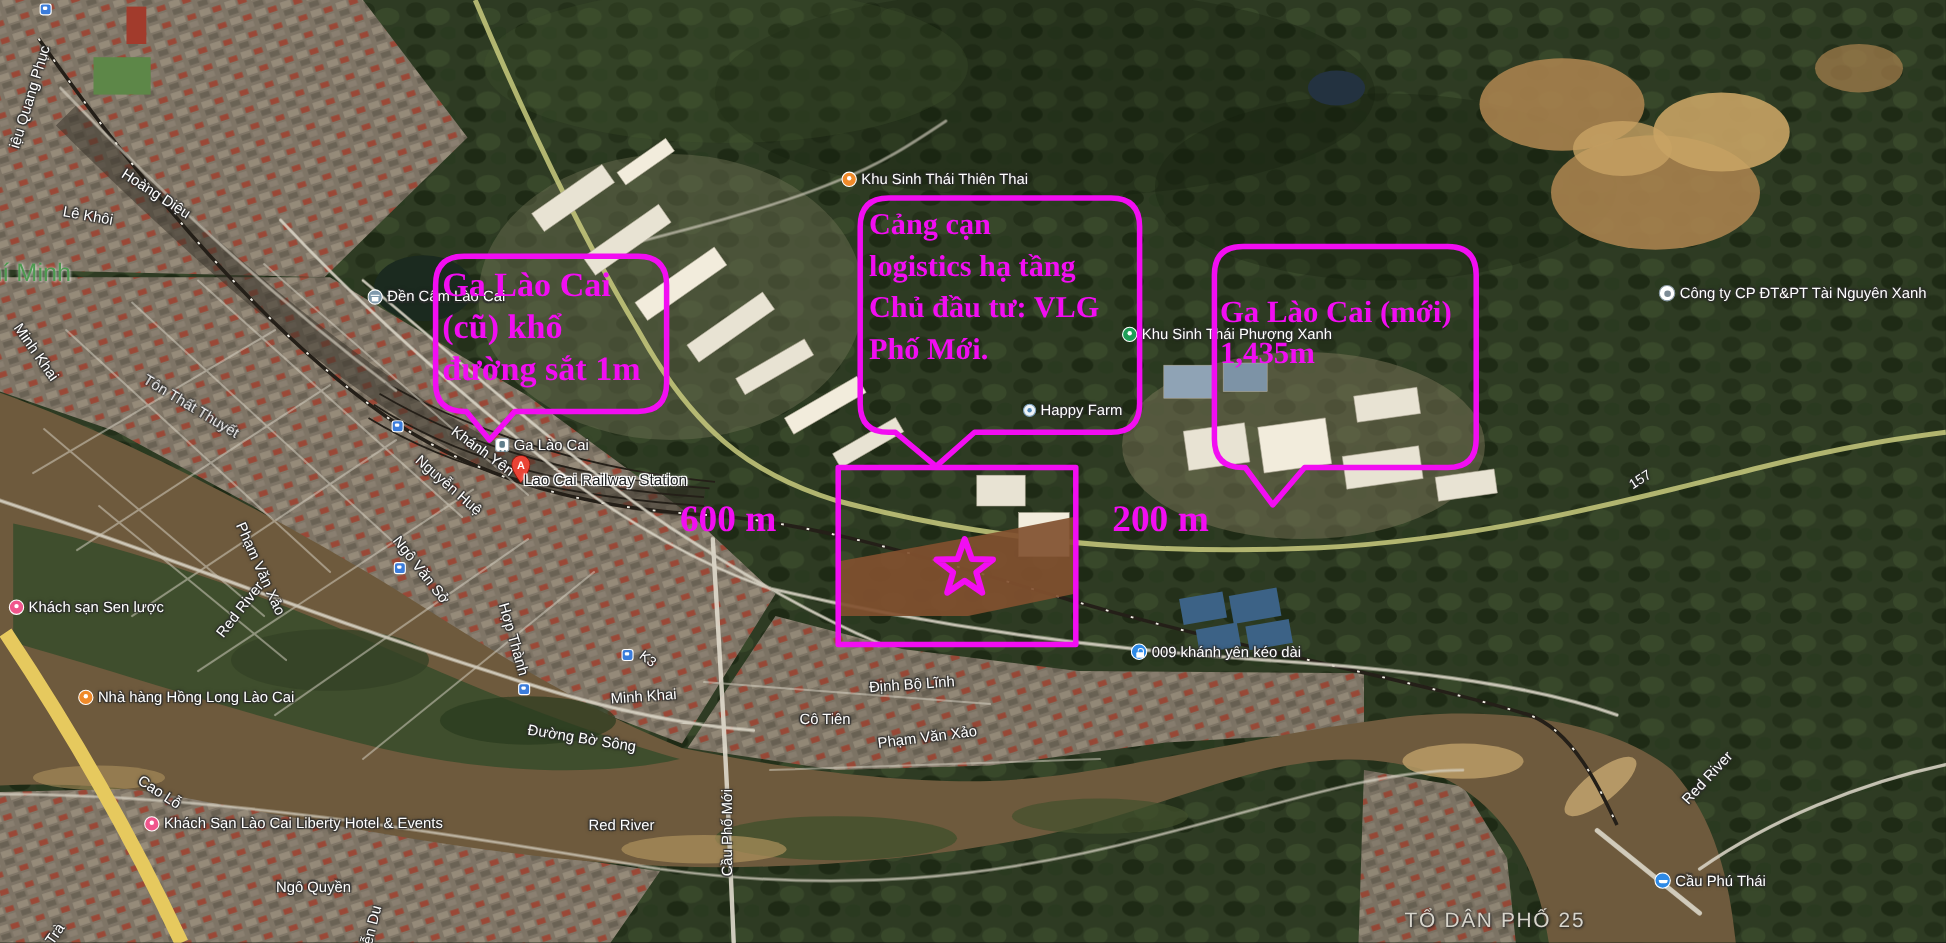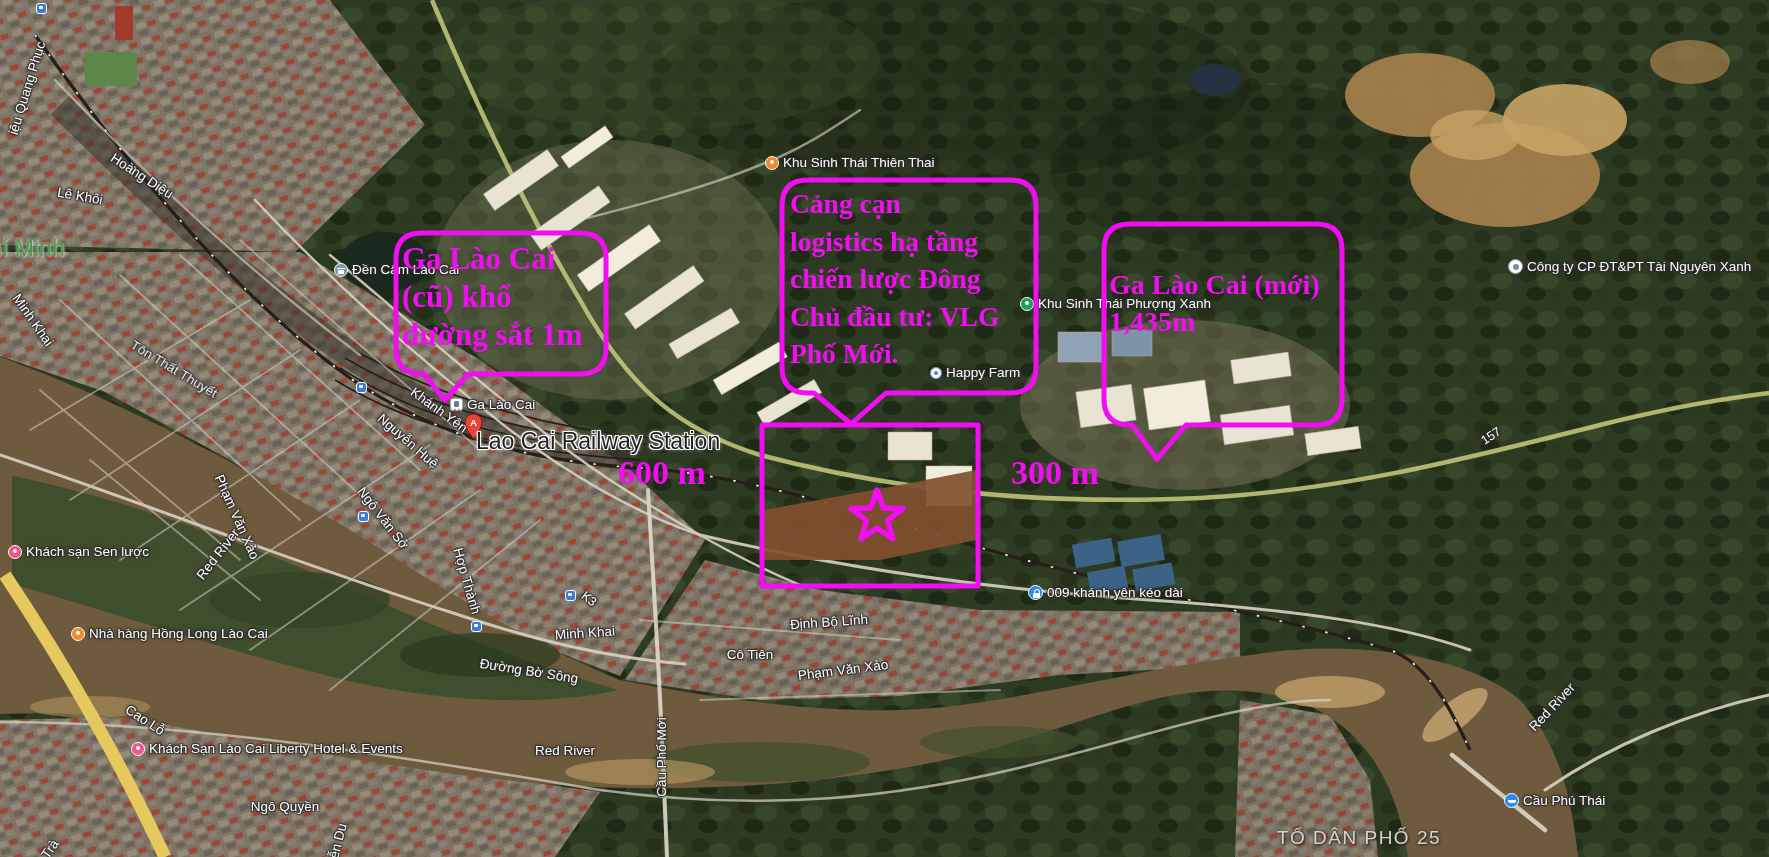--- a/index.html
+++ b/index.html
@@ -11,21 +11,21 @@
   .lbl{position:absolute;white-space:nowrap;color:#fff;font-size:13.5px;
        text-shadow:-1px -1px 1px rgba(45,45,45,.9),1px -1px 1px rgba(45,45,45,.9),
                    -1px 1px 1px rgba(45,45,45,.9),1px 1px 1px rgba(45,45,45,.9),0 0 4px rgba(25,25,25,.65);
        transform:translate(-50%,-50%) rotate(var(--r,0deg));}
   .sm{font-size:12.5px;}
   .area-green{position:absolute;white-space:nowrap;font-size:23px;color:#4d9a50;
        text-shadow:0 0 3px rgba(255,255,255,.65),1px 1px 2px rgba(255,255,255,.5);
        transform:translate(-50%,-50%);}
   .area-gray{position:absolute;white-space:nowrap;font-size:19px;letter-spacing:1.5px;color:#d8d5cc;
        text-shadow:0 0 3px rgba(40,40,40,.9),1px 1px 2px rgba(40,40,40,.9);transform:translate(-50%,-50%);}
-  .station-label{position:absolute;white-space:nowrap;font-size:23px;color:#1d1f21;
+  .station-label{position:absolute;white-space:nowrap;font-size:14px;color:#1d1f21;
        text-shadow:-1px -1px 0 #fff,1px -1px 0 #fff,-1px 1px 0 #fff,1px 1px 0 #fff,0 0 4px #fff;}
 
   
   .poi{position:absolute;display:flex;align-items:center;gap:4px;}
   .poi .ptxt{white-space:nowrap;color:#fff;font-size:13.5px;
        text-shadow:-1px -1px 1px rgba(45,45,45,.9),1px -1px 1px rgba(45,45,45,.9),
                    -1px 1px 1px rgba(45,45,45,.9),1px 1px 1px rgba(45,45,45,.9),0 0 4px rgba(25,25,25,.65);}
   .ico{box-sizing:border-box;flex:none;position:relative;}
   .ico-round{width:14px;height:14px;border-radius:50%;border:1.5px solid #fff;}
   .ico-round::before{content:"";position:absolute;left:3.5px;top:3.5px;width:4px;height:4px;border-radius:50%;background:#fff;}
@@ -282,24 +282,23 @@
   </svg>
 
   <div class="callout-text" style="left:402px;top:240px;--fs:31px;--lh:38px">
     <div>Ga Lào Cai</div>
     <div>(cũ) khổ</div>
     <div>đường sắt 1m</div>
   </div>
   <div class="callout-text" style="left:790px;top:185px;--fs:27.5px;--lh:37.5px">
     <div>Cảng cạn</div>
     <div>logistics hạ tầng</div>
-    <div>chiến lược Đông</div>
     <div>Chủ đầu tư: VLG</div>
     <div>Phố Mới.</div>
   </div>
   <div class="callout-text" style="left:1109px;top:266px;--fs:28px;--lh:37px">
     <div>Ga Lào Cai (mới)</div>
     <div>1,435m</div>
   </div>
   <div class="dist" style="left:662px;top:473px">600 m</div>
-  <div class="dist" style="left:1055px;top:473px">300 m</div>
+  <div class="dist" style="left:1055px;top:473px">200 m</div>
 
 </div>
 
 </body></html>

